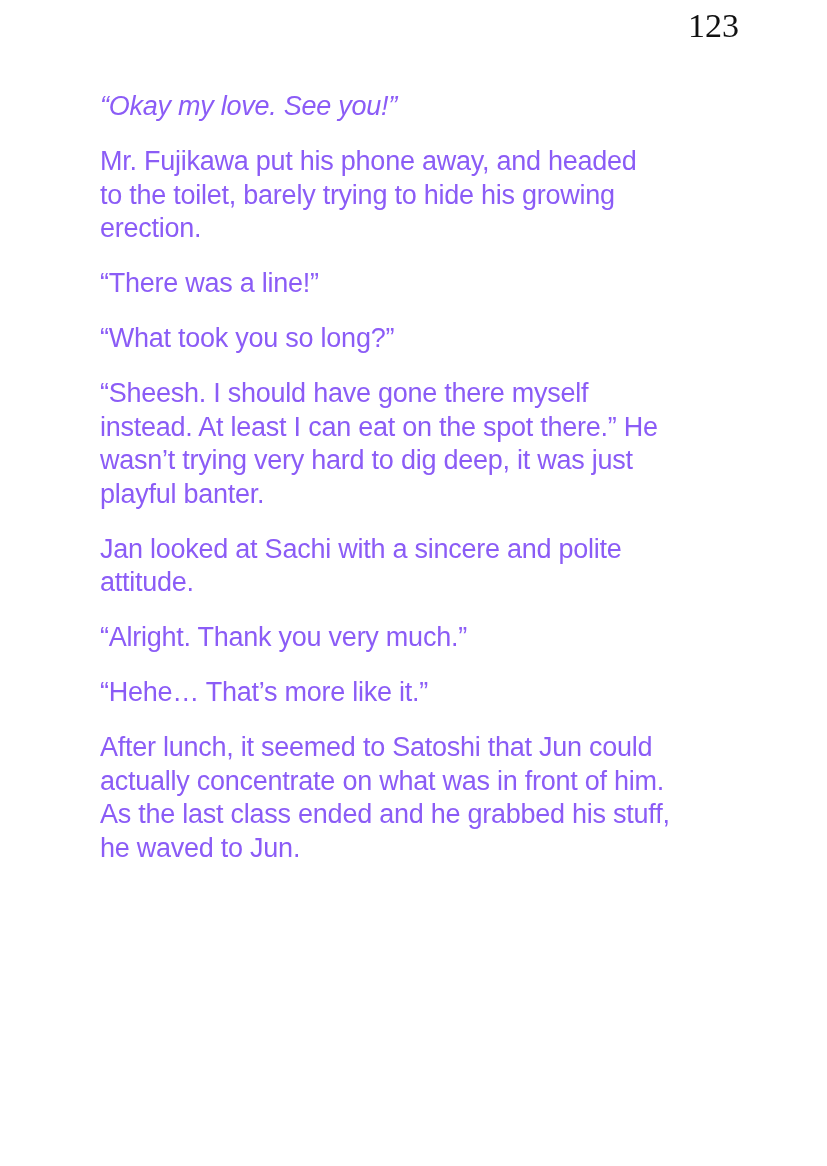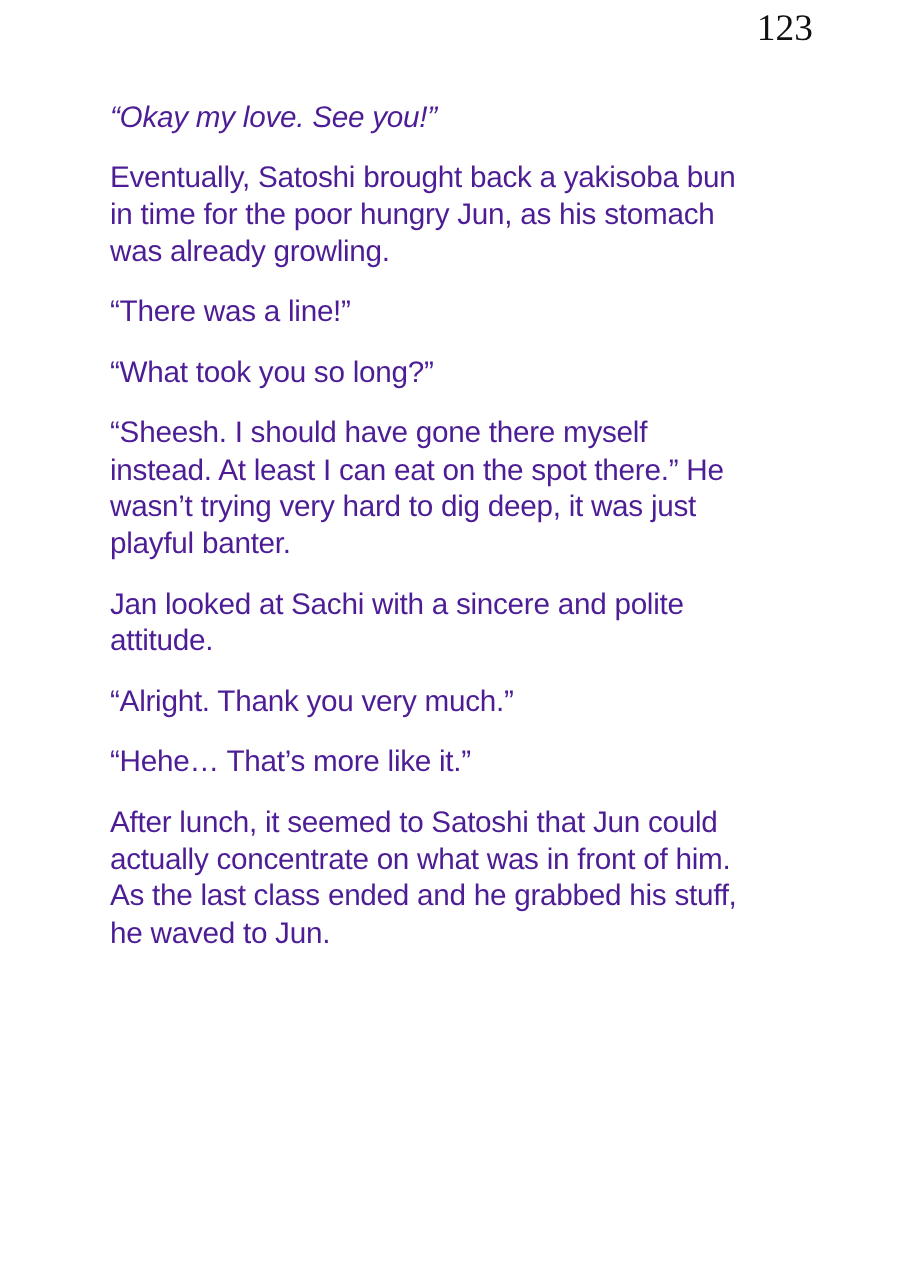--- a/index.html
+++ b/index.html
@@ -28,39 +28,39 @@
     position: absolute;
     top: 90px;
     left: 100px;
     width: 600px;
   }
   .para {
     margin: 0 0 21.5px 0;
     font-size: 27px;
     line-height: 33.5px;
     letter-spacing: -0.25px;
-    color: #4c1d95;
+    color: #8b5cf6;
     white-space: pre-line; 
   }
   .para.italic {
     font-style: italic;
   }
 </style>
 </head>
 <body>
 
 <div class="page">
 
   <div class="page-number">123</div>
 
   <div class="text-block">
     <p class="para italic">“Okay my love. See you!”</p>
-    <p class="para">Eventually, Satoshi brought back a yakisoba bun
-in time for the poor hungry Jun, as his stomach
-was already growling.</p>
+    <p class="para">Mr. Fujikawa put his phone away, and headed
+to the toilet, barely trying to hide his growing
+erection.</p>
     <p class="para">“There was a line!”</p>
     <p class="para">“What took you so long?”</p>
     <p class="para">“Sheesh. I should have gone there myself
 instead. At least I can eat on the spot there.” He
 wasn’t trying very hard to dig deep, it was just
 playful banter.</p>
     <p class="para">Jan looked at Sachi with a sincere and polite
 attitude.</p>
     <p class="para">“Alright. Thank you very much.”</p>
     <p class="para">“Hehe… That’s more like it.”</p>

